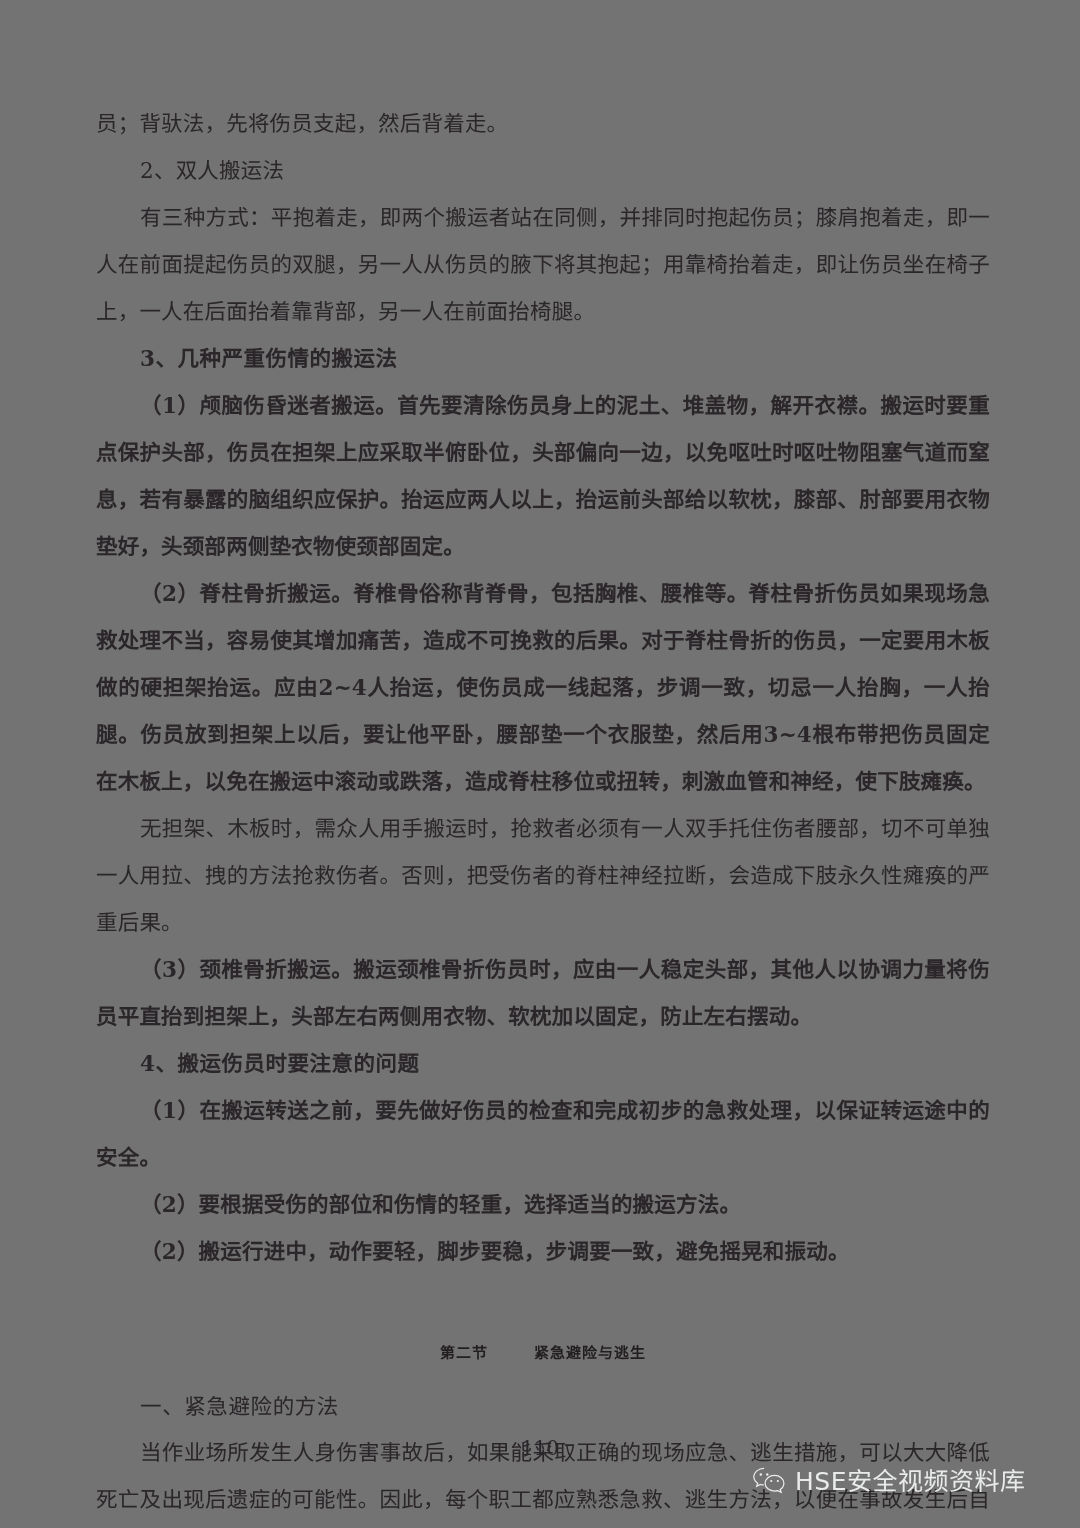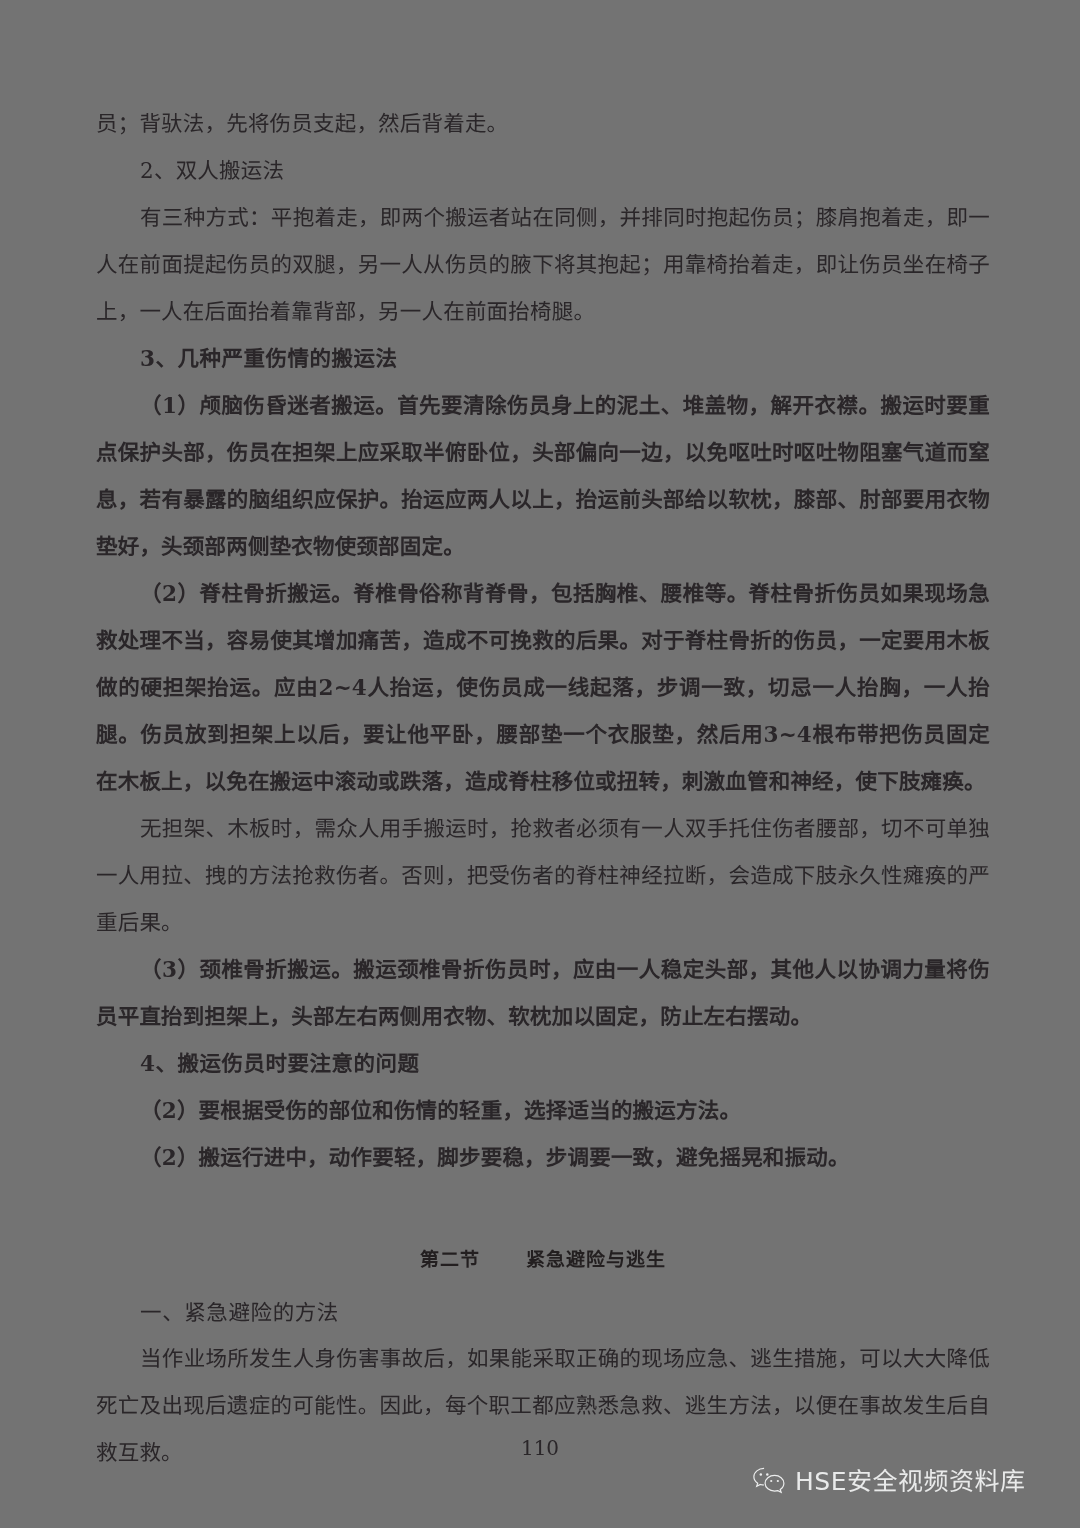--- a/index.html
+++ b/index.html
@@ -73,21 +73,21 @@
     text-indent: 2.05em;
   }
 
   .spacer-sm { height: 10px; }
   .spacer-lg { height: 56px; }
 
   
   .section-title {
     margin: 0;
     text-align: center;
-    font-size: 19px;
+    font-size: 15px;
     font-weight: bold;
     line-height: 44px;
     letter-spacing: 1px;
     color: #231f20;
   }
   .section-title .gap {
     display: inline-block;
     width: 46px;
   }
 
@@ -157,20 +157,21 @@
     <p class="item">（1）颅脑伤昏迷者搬运。首先要清除伤员身上的泥土、堆盖物，解开衣襟。搬运时要重点保护头部，伤员在担架上应采取半俯卧位，头部偏向一边，以免呕吐时呕吐物阻塞气道而窒息，若有暴露的脑组织应保护。抬运应两人以上，抬运前头部给以软枕，膝部、肘部要用衣物垫好，头颈部两侧垫衣物使颈部固定。</p>
 
     <p class="item">（2）脊柱骨折搬运。脊椎骨俗称背脊骨，包括胸椎、腰椎等。脊柱骨折伤员如果现场急救处理不当，容易使其增加痛苦，造成不可挽救的后果。对于脊柱骨折的伤员，一定要用木板做的硬担架抬运。应由2~4人抬运，使伤员成一线起落，步调一致，切忌一人抬胸，一人抬腿。伤员放到担架上以后，要让他平卧，腰部垫一个衣服垫，然后用3~4根布带把伤员固定在木板上，以免在搬运中滚动或跌落，造成脊柱移位或扭转，刺激血管和神经，使下肢瘫痪。</p>
 
     <p class="indent">无担架、木板时，需众人用手搬运时，抢救者必须有一人双手托住伤者腰部，切不可单独一人用拉、拽的方法抢救伤者。否则，把受伤者的脊柱神经拉断，会造成下肢永久性瘫痪的严重后果。</p>
 
     <p class="item">（3）颈椎骨折搬运。搬运颈椎骨折伤员时，应由一人稳定头部，其他人以协调力量将伤员平直抬到担架上，头部左右两侧用衣物、软枕加以固定，防止左右摆动。</p>
 
     <p class="subhead">4、搬运伤员时要注意的问题</p>
 
+    <p class="item">（1）在搬运转送之前，要先做好伤员的检查和完成初步的急救处理，以保证转运途中的安全。</p>
 
     <p class="item">（2）要根据受伤的部位和伤情的轻重，选择适当的搬运方法。</p>
 
     <p class="item">（2）搬运行进中，动作要轻，脚步要稳，步调要一致，避免摇晃和振动。</p>
 
 
     <div class="spacer-lg"></div>
 
     <div class="section-title"><span>第二节</span><span class="gap"></span><span>紧急避险与逃生</span></div>
 

